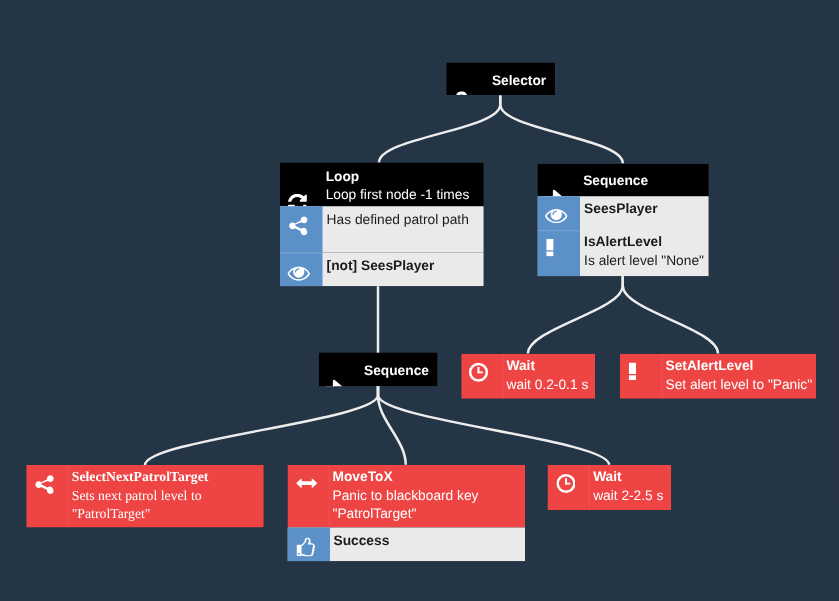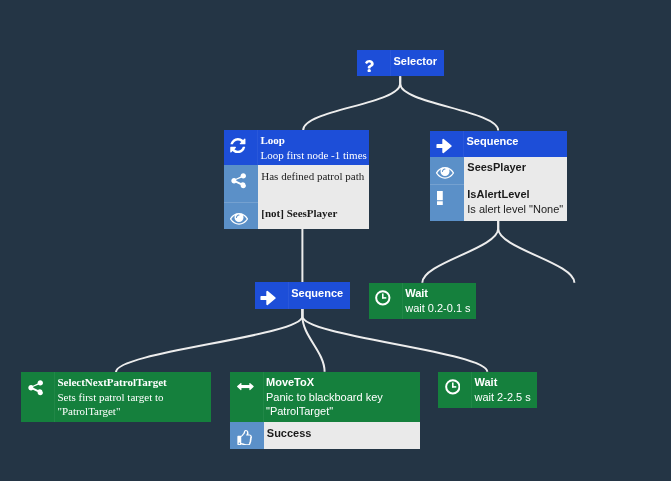--- a/index.html
+++ b/index.html
@@ -8,23 +8,23 @@
        font-family:"Liberation Sans",sans-serif;}
   #stage{position:relative;width:671px;height:481px;}
   svg.links{position:absolute;left:0;top:0;width:671px;height:481px;}
   .node{position:absolute;display:flex;flex-direction:column;overflow:hidden;}
   .row{display:flex;align-items:stretch;}
   .iconcell{width:34px;min-width:34px;flex:0 0 34px;position:relative;}
   .iconcell svg{display:block;position:absolute;}
   .txt{flex:1 1 auto;padding:3.3px 0 0 2.5px;display:flex;flex-direction:column;justify-content:flex-start;}
   .title{font-weight:bold;font-size:11px;line-height:14.5px;white-space:nowrap;}
   .sub{font-size:11px;line-height:14.5px;white-space:nowrap;}
-  .orange{background:#1d4ed8;color:#ffffff;}
+  .orange{background:#000000;color:#ffffff;align-items:center;}
   .blue{background:#5B90C8;color:#ffffff;}
-  .purple{background:#15803d;color:#ffffff;}
+  .purple{background:#ef4444;color:#ffffff;}
   .gray{background:#EAEAEA;color:#1b1b1b;}
   .gray > .txt{padding-top:3.9px;padding-left:3.3px;}
   .sepline > .iconcell{box-shadow:inset 0 1px 0 rgba(255,255,255,0.16);}
   .orange > .iconcell:after,.purple > .iconcell:after{content:"";position:absolute;right:0;top:0;bottom:0;width:1px;background:rgba(255,255,255,0.055);}
 </style>
 </head>
 <body>
 
 <div id="stage">
     <svg class="links" viewBox="0 0 671 481">
@@ -44,21 +44,21 @@
         <div class="iconcell">
           <svg style="left:7.11px;top:9.6px" width="10.4" height="12.5" viewBox="0 0 384 512">
             <path fill="#fff" d="M202.021 0C122.202 0 70.503 32.703 29.914 91.026c-7.363 10.58-5.093 25.053 5.178 32.805l43.138 32.707c10.373 7.865 25.132 6.026 33.253-4.148 25.049-31.381 43.63-49.449 82.757-49.449 30.764 0 68.816 19.799 68.816 49.631 0 22.552-18.617 34.134-48.993 51.164-35.423 19.86-82.299 44.576-82.299 106.405V320c0 13.255 10.745 24 24 24h72.471c13.255 0 24-10.745 24-24v-5.773c0-42.86 125.268-44.645 125.268-160.627C377.504 66.256 286.902 0 202.021 0zM192 373.459c-38.196 0-69.271 31.075-69.271 69.271 0 38.195 31.075 69.27 69.271 69.27s69.271-31.075 69.271-69.271-31.075-69.27-69.271-69.27z"></path>
           </svg>
         </div>
         <div class="txt">
           <div class="title">Selector</div>
         </div>
       </div>
     </div>
-    <div class="node" id="n-loop" style="left:224px;top:130px;width:145px;font-family:Liberation Serif, serif;">
+    <div class="node" id="n-loop" style="left:224px;top:130px;width:163px;">
       <div class="row orange" style="height:35.4px">
         <div class="iconcell">
           <svg style="left:6.1px;top:7.5px" width="15.7" height="15.2" viewBox="0 0 1536 1536">
             <path fill="#fff" d="M1511 928q0 5-1 7-64 268-268 434.5T764 1536q-146 0-282.5-55T238 1324l-129 129q-19 19-45 19t-45-19-19-45V960q0-26 19-45t45-19h448q26 0 45 19t19 45-19 45l-137 137q71 66 161 102t187 36q134 0 250-65t186-179q11-17 53-117 8-23 30-23h192q13 0 22.5 9.5t9.5 22.5zm25-800v448q0 26-19 45t-45 19h-448q-26 0-45-19t-19-45 19-45l138-138Q969 256 768 256q-134 0-250 65T332 500q-11 17-53 117-8 23-30 23H50q-13 0-22.5-9.5T18 608v-7q65-268 270-434.5T769 0q146 0 284 55t245 156l130-129q19-19 45-19t45 19 19 45z"></path>
           </svg>
         </div>
         <div class="txt">
           <div class="title">Loop</div>
           <div class="sub">Loop first node -1 times</div>
         </div>
@@ -140,30 +140,44 @@
             <path fill="#fff" d="M6.75 3.4 h1.5 v4.85 h-1.5 z"></path>
             <path fill="#fff" d="M6.75 6.85 h4.1 v1.5 h-4.1 z"></path>
           </svg>
         </div>
         <div class="txt">
           <div class="title">Wait</div>
           <div class="sub">wait 0.2-0.1 s</div>
         </div>
       </div>
     </div>
+    <div class="node" id="n-set-alert-level" style="left:495.9px;top:282.8px;width:157.1px;">
+      <div class="row purple" style="height:36px">
+        <div class="iconcell">
+          <svg style="left:6.85px;top:7px" width="5.8" height="14.3" viewBox="0 0 5.8 14.4">
+            <path fill="#fff" d="M0 0 h5.8 v9.3 h-5.8 z"></path>
+            <path fill="#fff" d="M0 10.3 h5.8 v4.0 h-5.8 z"></path>
+          </svg>
+        </div>
+        <div class="txt">
+          <div class="title">SetAlertLevel</div>
+          <div class="sub">Set alert level to "Panic"</div>
+        </div>
+      </div>
+    </div>
     <div class="node" id="n-select-next-patrol-target" style="left:20.9px;top:372px;width:190.2px;font-family:Liberation Serif, serif;">
       <div class="row purple" style="height:50px">
         <div class="iconcell">
           <svg style="left:3.97px;top:6.97px" width="18.4" height="16.9" viewBox="0 0 1664 1600">
             <path fill="#fff" d="M1664 1280q0 104-76 180t-180 76-180-76-76-180q0-22 4-48l-440-220q-78 72-182 72-108 0-184-76t-76-184 76-184 184-76q104 0 182 72l440-220q-4-26-4-48 0-104 76-180t180-76 180 76 76 180-76 180-180 76q-108 0-184-76L744 728q4 26 4 48t-4 48l440 220q76-76 184-76 104 0 180 76t76 180z"></path>
           </svg>
         </div>
         <div class="txt">
           <div class="title">SelectNextPatrolTarget</div>
-          <div class="sub">Sets first patrol target to</div>
+          <div class="sub">Sets next patrol level to</div>
           <div class="sub">"PatrolTarget"</div>
         </div>
       </div>
     </div>
     <div class="node" id="n-move-to-x" style="left:229.5px;top:371.8px;width:190.3px;justify-content:flex-end;">
       <div class="row purple" style="height:50px">
         <div class="iconcell">
           <svg style="left:7.3px;top:11.61px" width="16.8" height="7.1" viewBox="0 0 16.8 7.2" preserveAspectRatio="none">
             <path fill="#fff" d="M3.4 2.05 h10.0 v3.1 h-10.0 z"></path>
             <path fill="#fff" d="M4.45 0.35 a0.55 0.55 0 0 0 -0.9 -0.2 L0.3 3.15 a0.6 0.6 0 0 0 0 0.9 L3.55 7.05 a0.55 0.55 0 0 0 0.9 -0.2 z"></path>

